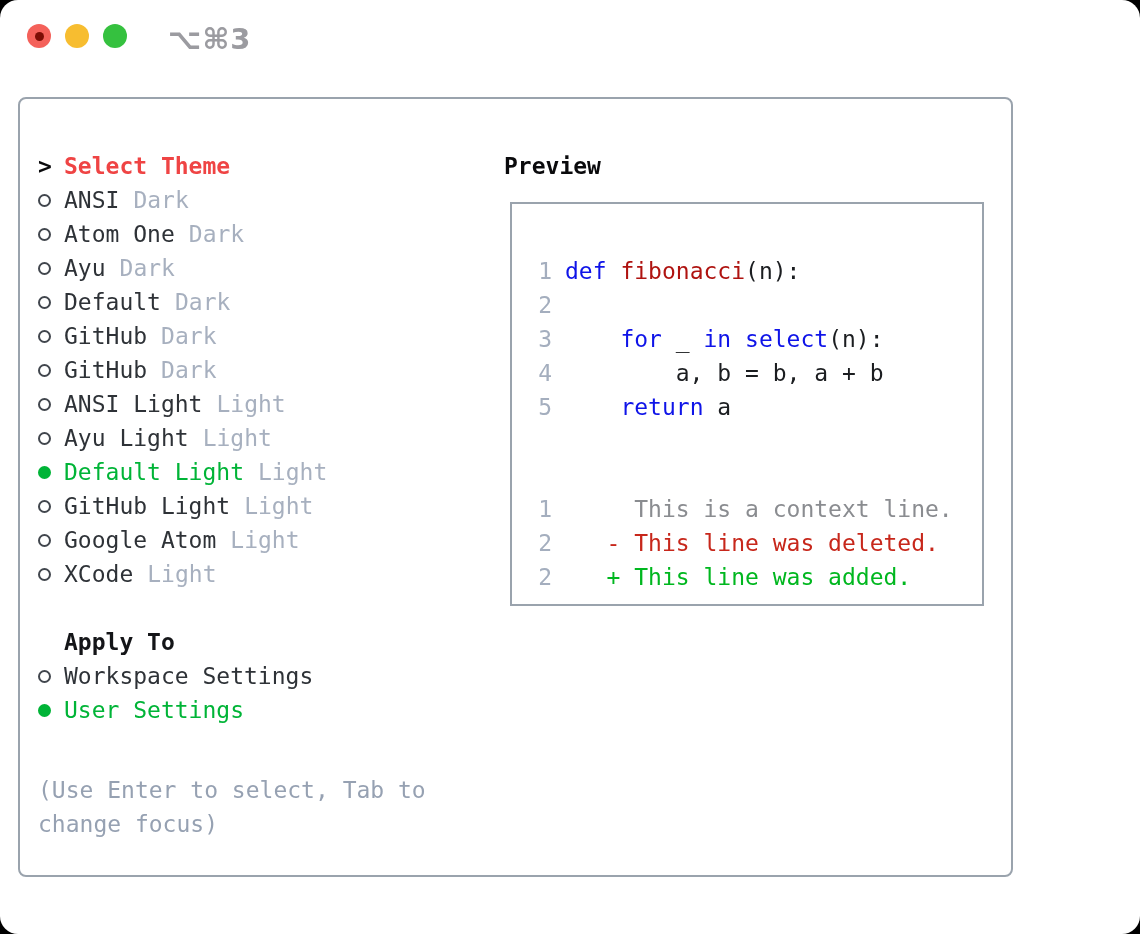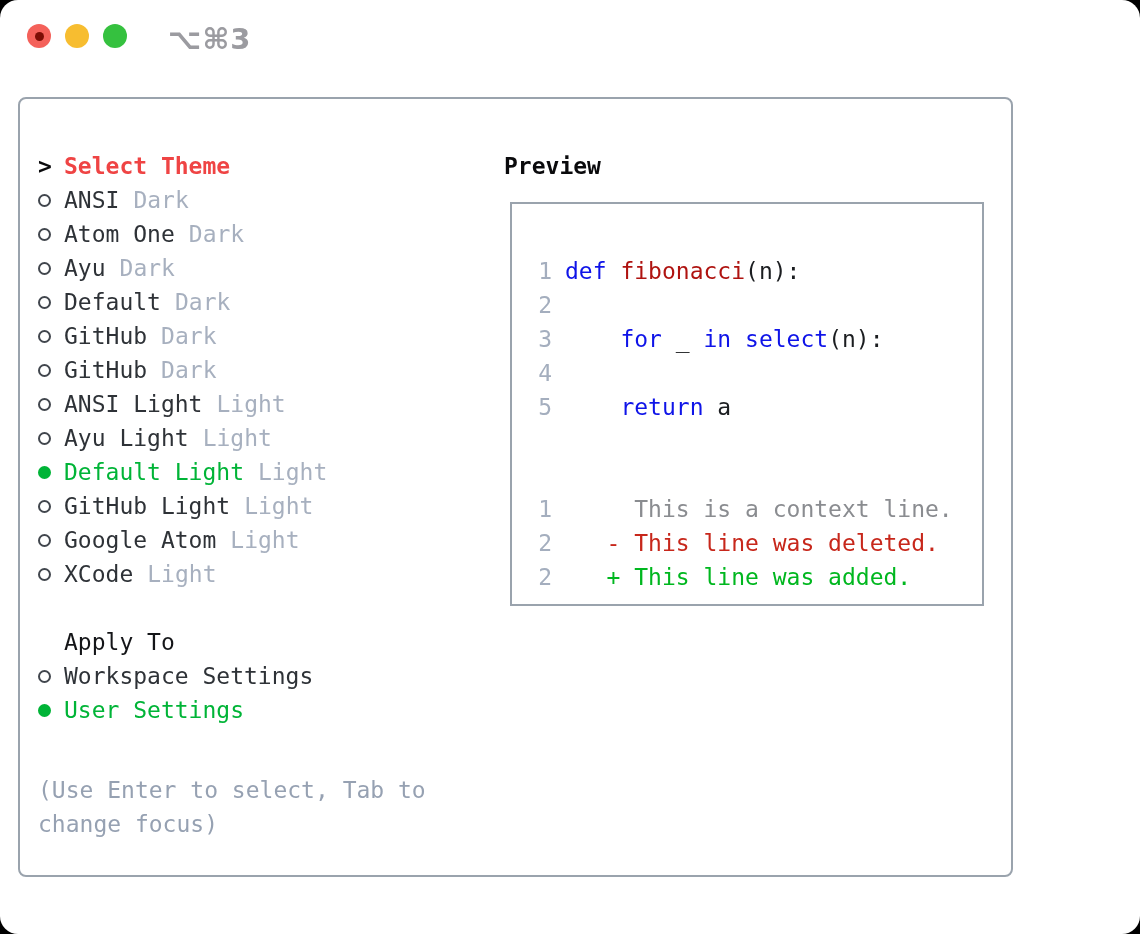--- a/index.html
+++ b/index.html
@@ -42,21 +42,21 @@
     width:13px;height:13px;border-radius:50%;
     border:2px solid #41464d;box-sizing:border-box;display:inline-block;
   }
   .row.selected .circle{background:var(--sel-green);border-color:var(--sel-green);}
   .caret{font-weight:700;color:#0a0a0c;}
   .title-text{font-weight:700;color:#ef4444;}
   .name{color:var(--dark-text);white-space:pre;}
   .variant{color:var(--muted);margin-left:14px;white-space:pre;}
   .row.selected .name{color:var(--sel-green);}
   .apply-to{margin-top:34px;}
-  .apply-label{font-weight:400;color:#141518;}
+  .apply-label{font-weight:700;color:#141518;}
   .opt-label{color:var(--dark-text);white-space:pre;}
   .row.selected .opt-label{color:var(--sel-green);}
   .hint{
     margin-top:46px;width:436px;color:var(--hint);
     font-size:23px;line-height:34px;
   }
   
   .right-col{position:absolute;left:484px;top:50px;}
   .preview-title{font-size:23px;font-weight:700;color:#0a0a0c;height:34px;line-height:34px;}
   .preview-box{
@@ -232,20 +232,21 @@
     <span class="lnum">2</span>
   </div>
 
   <div class="cline">
     <span class="lnum">3</span>
     <span class="code"><span>    </span><span class="keyword">for</span><span> _ </span><span class="keyword">in</span><span> </span><span class="keyword">select</span><span>(n):</span></span>
   </div>
 
   <div class="cline">
     <span class="lnum">4</span>
+    <span class="code"><span>        a, b = b, a + b</span></span>
   </div>
 
   <div class="cline">
     <span class="lnum">5</span>
     <span class="code"><span>    </span><span class="keyword">return</span><span> a</span></span>
   </div>
 </div>
         <div id="diff-lines" class="diff-block">
   <div class="cline context">
     <span class="lnum">1</span>

